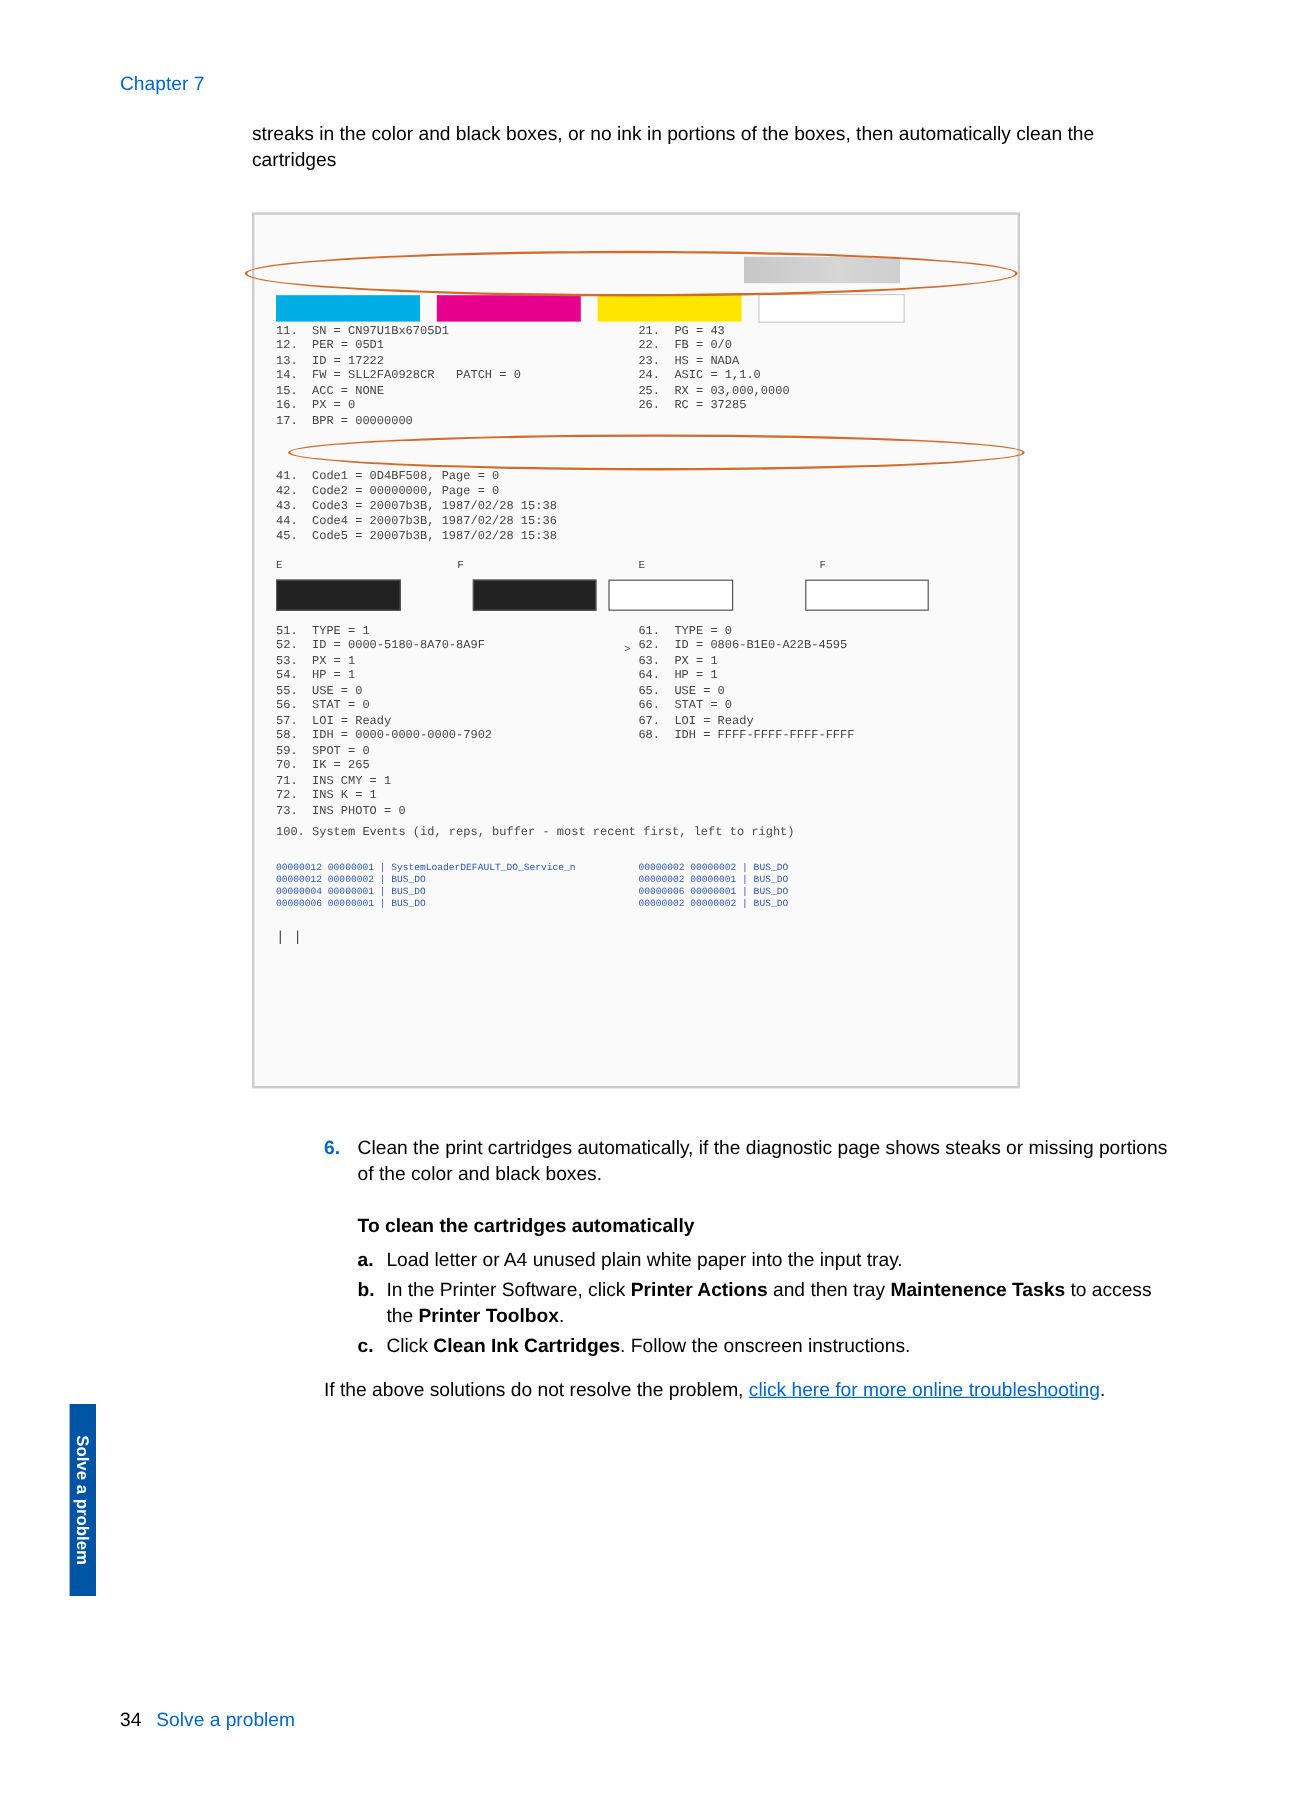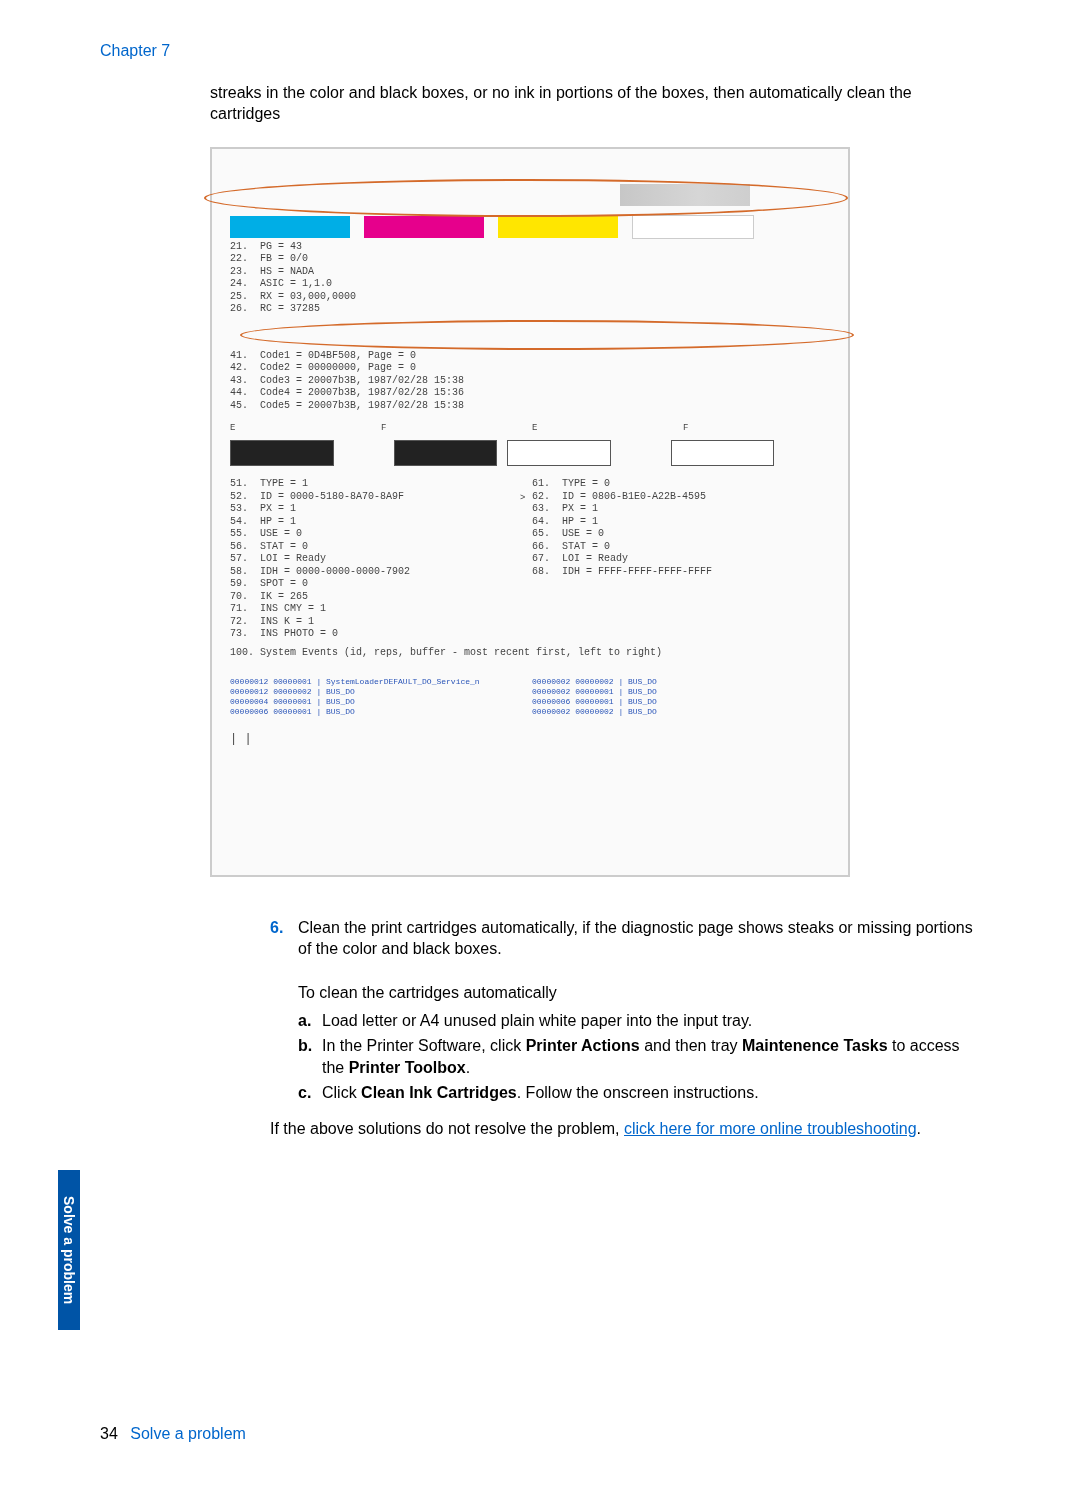--- a/index.html
+++ b/index.html
@@ -1,19 +1,19 @@
 <!DOCTYPE html>
 <html><head>
 <meta charset="utf-8">
 <style>
 html,body{margin:0;padding:0;background:#fff;font-family:Arial,Helvetica,sans-serif;color:#000;font-size:16px;line-height:1.35}
-.page{width:1080px;height:1495px;position:relative;box-sizing:border-box;padding:40px 80px 60px 100px}
+.page{width:1080px;height:1495px;position:relative;box-sizing:border-box;padding:60px 80px 60px 100px}
 .chapter-header{color:#0066cc;font-size:16px;margin-bottom:20px}
 .body-block{margin-left:110px;margin-right:20px}
-.intro-text{margin-bottom:22px}
+.intro-text{margin-bottom:32px}
 .diagnostic-image{border:2px solid #ccc;background:#fafafa;width:640px;height:730px;position:relative;margin-bottom:40px;box-sizing:border-box;padding:14px 14px 14px 18px;font-family:"Courier New",monospace;font-size:10px;color:#444}
 .swatch-row{display:flex;align-items:center;height:28px;position:relative}
 .swatch{width:120px;height:22px;margin-right:14px}
 .sw0{background:linear-gradient(90deg,#888 0%,#aaa 60%,#999 100%);opacity:0.45;width:130px}
 .circle1{position:absolute;border:2px solid #d46a2a;border-radius:50%;left:-8px;top:30px;width:640px;height:34px;pointer-events:none;z-index:4}
 .sw-cyan{background:#00aee6}
 .sw-mag{background:#e6008c}
 .sw-yel{background:#ffe600}
 .sw-blank{background:#fff;border:1px solid #ccc}
 .diag-title{margin:6px 0 8px 0;font-size:10px}
@@ -24,21 +24,21 @@
 .ef-row{display:flex;margin-top:6px}
 .ef-box{width:130px;height:24px;border:1px solid #555;background:#222;margin-right:60px}
 .ef-box.light{background:#fff}
 .ef-label{width:130px;margin-right:60px;font-size:9px}
 .sys{color:#2a55b8;font-size:8px;line-height:1.2;margin-top:6px}
 .sys .hdr{color:#444;font-size:10px;margin-bottom:18px}
 .brackets{margin-top:14px;font-size:12px}
 .step6{display:flex;margin-left:60px;margin-bottom:22px}
 .step6 .num{color:#0066cc;font-weight:bold;width:28px;flex:0 0 28px}
 .step6 .txt{flex:1}
-.sub-heading{font-weight:normal;margin-left:88px;margin-bottom:6px}
+.sub-heading{font-weight:bold;margin-left:88px;margin-bottom:6px}
 .sub-list{margin-left:88px}
 .sub-item{display:flex;margin-bottom:4px}
 .sub-item .lett{font-weight:bold;width:24px;flex:0 0 24px}
 .sub-item .txt{flex:1}
 .closing{margin-top:14px;margin-left:60px}
 a.link{color:#0066cc;text-decoration:underline}
 .side-tab{position:absolute;left:58px;top:1170px;width:22px;height:160px;background:#0054a6;color:#fff;font-weight:bold;font-size:14px;display:flex;align-items:center;justify-content:center;writing-mode:vertical-rl}
 .footer{position:absolute;left:100px;bottom:50px;font-size:16px}
 .footer .pn{color:#000;margin-right:8px}
 .footer .sec{color:#0066cc}
@@ -60,20 +60,27 @@
         <div class="swatch sw0"></div>
       </div>
       <div class="circle1"></div>
       <div class="swatch-row" style="margin-top:4px">
         <div class="swatch sw-cyan"></div>
         <div class="swatch sw-mag"></div>
         <div class="swatch sw-yel"></div>
         <div class="swatch sw-blank"></div>
       </div>
       <div class="col2">
+        <div class="c">11.  SN = CN97U1Bx6705D1
+12.  PER = 05D1
+13.  ID = 17222
+14.  FW = SLL2FA0928CR   PATCH = 0
+15.  ACC = NONE
+16.  PX = 0
+17.  BPR = 00000000</div>
         <div class="c">21.  PG = 43
 22.  FB = 0/0
 23.  HS = NADA
 24.  ASIC = 1,1.0
 25.  RX = 03,000,0000
 26.  RC = 37285</div>
       </div>
 
       <div style="height:34px;position:relative">
         <div class="circle2" style="top:4px"></div>

